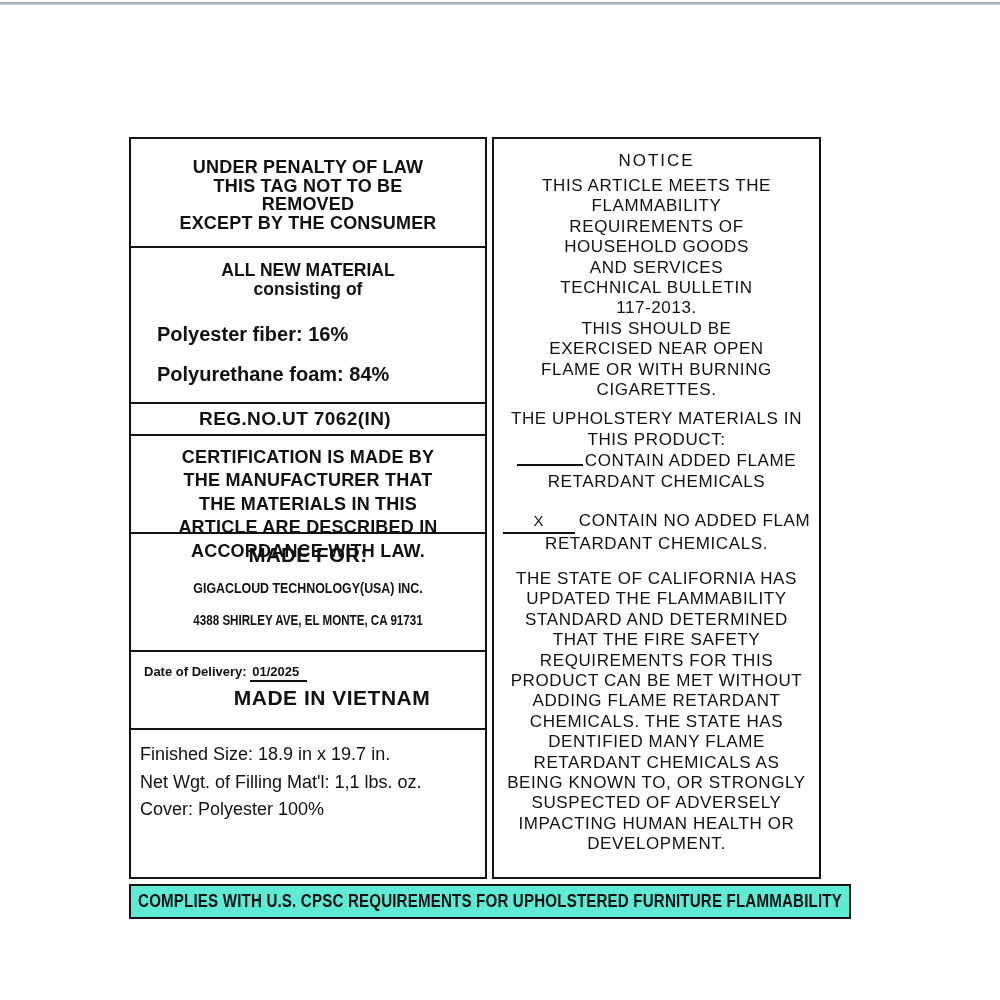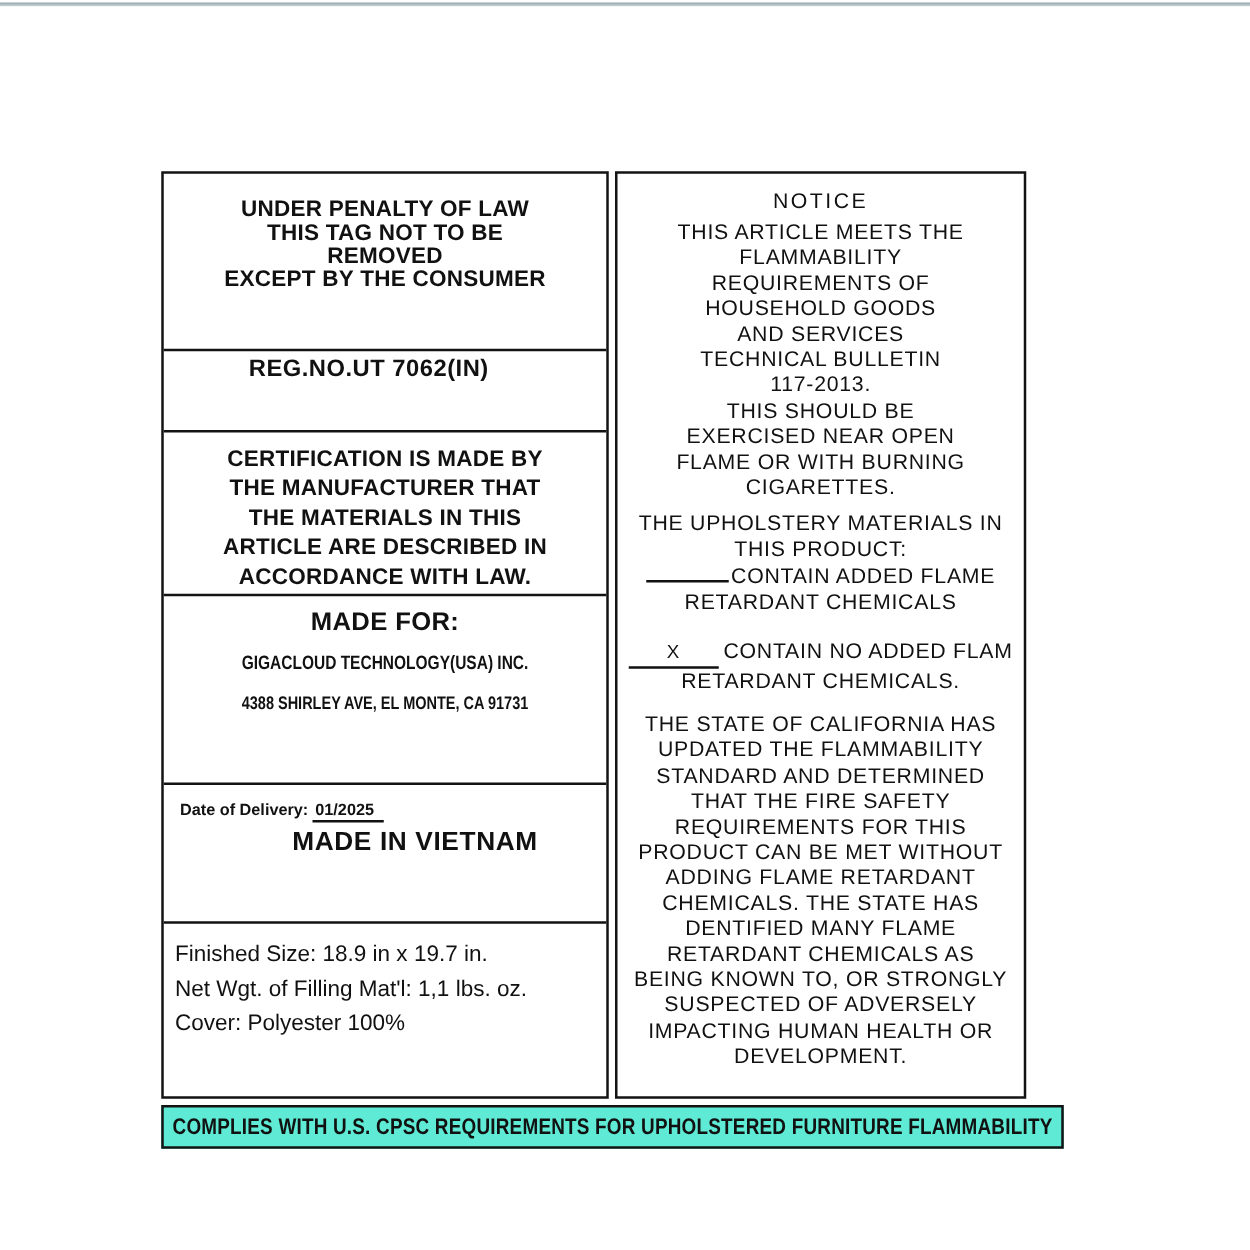--- a/index.html
+++ b/index.html
@@ -6,21 +6,21 @@
   body{
     width:1000px;height:1000px;background:#ffffff;position:relative;
     font-family:"Liberation Sans", sans-serif;color:#111111;
     -webkit-font-smoothing:antialiased;
   }
   .topline{position:absolute;top:2px;left:0;width:1000px;height:3px;
     background:linear-gradient(#93a3ab,#ccd8dc);}
   .label{position:absolute;left:129px;top:137px;width:722px;}
   .cols{display:flex;gap:5px;}
   .col{border:2px solid #131313;background:#fff;box-sizing:border-box;height:742px;}
-  .col.left{width:358px;display:flex;flex-direction:column;gap:33px;}
+  .col.left{width:358px;display:flex;flex-direction:column;}
   .col.right{width:329px;padding-top:12px;font-weight:normal;text-align:center;
     font-size:17px;letter-spacing:0.6px;overflow:hidden;}
   section{box-sizing:border-box;}
   section + section{border-top:2px solid #131313;}
   .s1{height:107px;padding-top:19px;font-size:18px;line-height:18.6px;letter-spacing:0.2px;}
   .s2{height:156px;padding-top:13px;}
   .s2 .heading{font-size:17.5px;line-height:19px;}
   .s3{height:32px;font-weight:bold;font-size:19px;text-align:center;line-height:29px;
     padding-right:26px;letter-spacing:0.4px;}
   .s4{height:98px;padding-top:10px;font-size:18px;line-height:23.4px;letter-spacing:0.2px;}
@@ -62,20 +62,28 @@
     <div class="col left">
       <section class="s1">
         <div class="bold-c">
             <div>UNDER PENALTY OF LAW</div>
             <div>THIS TAG NOT TO BE</div>
             <div>REMOVED</div>
             <div>EXCEPT BY THE CONSUMER</div>
           </div>
       </section>
 
+      <section class="s2">
+        <div class="bold-c heading">
+            <div>ALL NEW MATERIAL</div>
+            <div>consisting of</div>
+          </div>
+        <div class="comp">Polyester fiber: 16%</div>
+        <div class="comp">Polyurethane foam: 84%</div>
+      </section>
 
       <section class="s3">
         <span>REG.NO.UT 7062(IN)</span>
       </section>
 
       <section class="s4">
         <div class="bold-c">
             <div>CERTIFICATION IS MADE BY</div>
             <div>THE MANUFACTURER THAT</div>
             <div>THE MATERIALS IN THIS</div>

